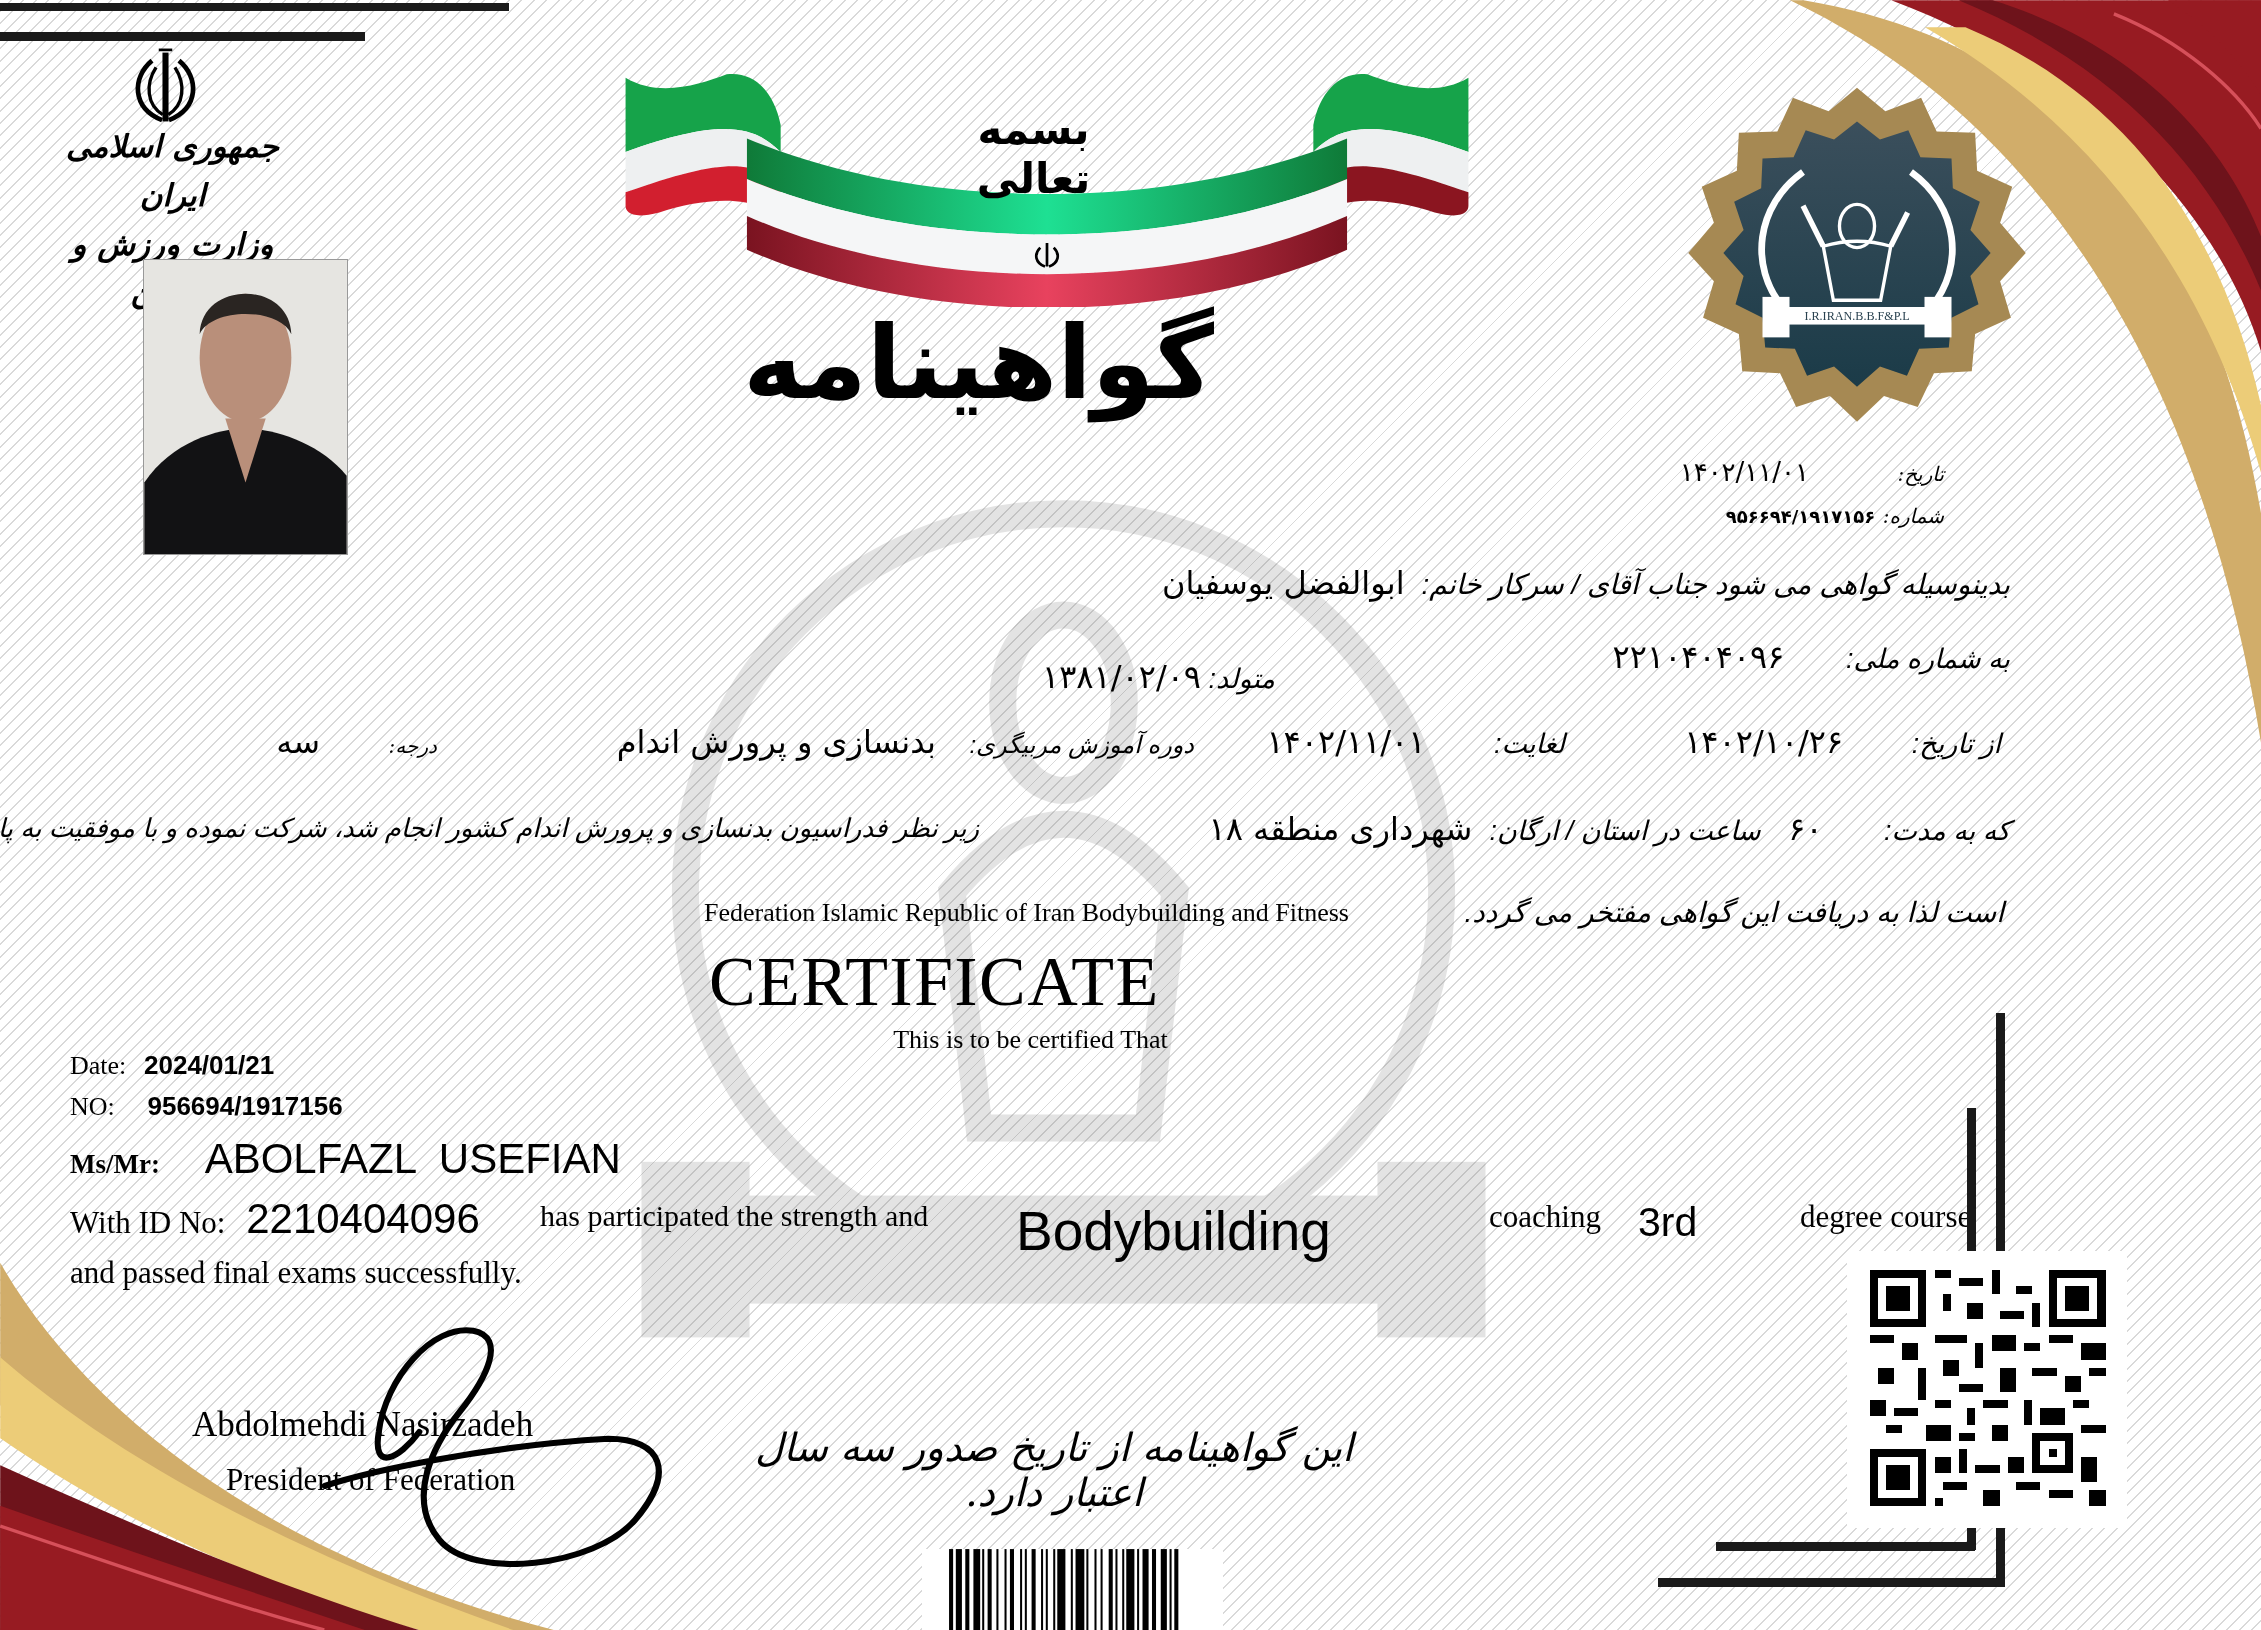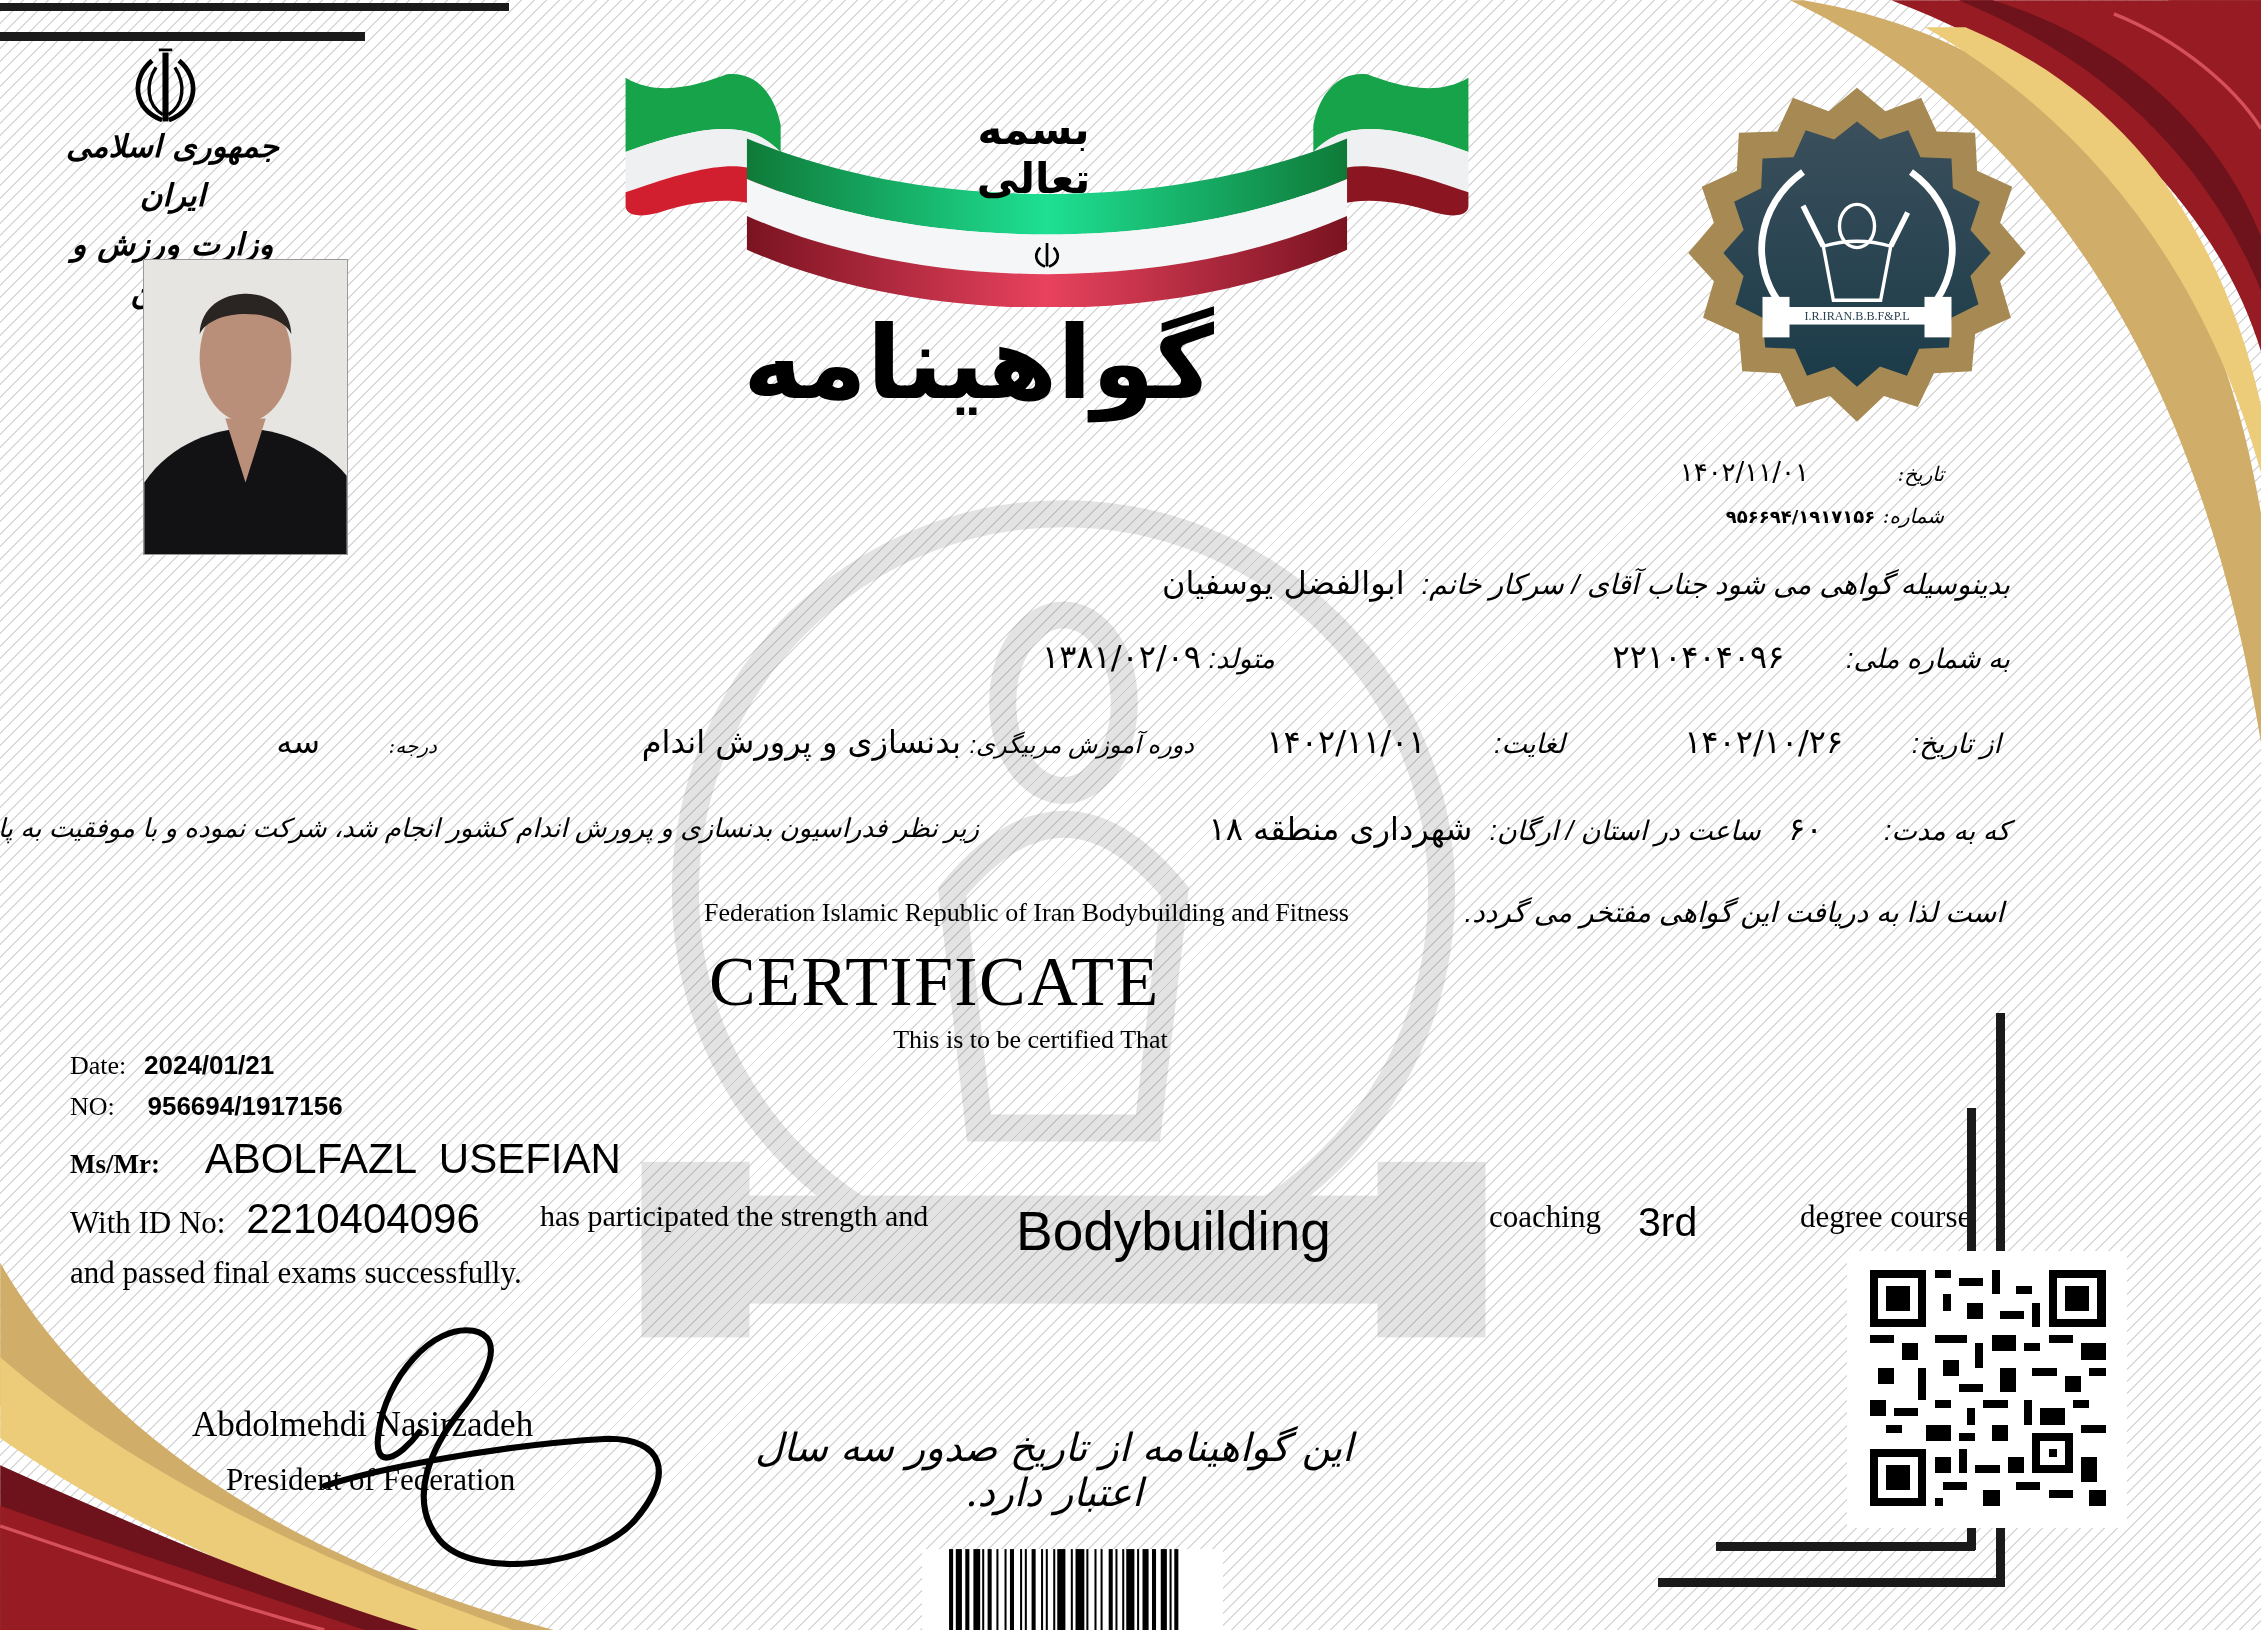--- a/index.html
+++ b/index.html
@@ -178,36 +178,36 @@
 
 <div class="fa-row rtl" style="right:251px;top:564px;">
   <span class="fa-label" style="font-size:28px;">بدینوسیله گواهی می شود جناب آقای / سرکار خانم:</span>
   <span class="fa-val" style="margin-right:9.5px;">ابوالفضل   یوسفیان</span>
 </div>
 
 <div class="fa-row rtl" style="right:251px;top:638px;">
   <span class="fa-label">به شماره ملی:</span>
   <span class="fa-val" style="margin-right:54px;">۲۲۱۰۴۰۴۰۹۶</span>
 </div>
-<div class="fa-row rtl" style="right:986px;top:638px;">
+<div class="fa-row rtl" style="right:986px;top:658px;">
   <span class="fa-label">متولد:</span>
   <span class="fa-val">۱۳۸۱/۰۲/۰۹</span>
 </div>
 
 <div class="fa-row rtl" style="right:260px;top:723px;">
   <span class="fa-label">از تاریخ:</span>
   <span class="fa-val" style="margin-right:61px;">۱۴۰۲/۱۰/۲۶</span>
 </div>
 <div class="fa-row rtl" style="right:696px;top:723px;">
   <span class="fa-label">لغایت:</span>
   <span class="fa-val" style="margin-right:61px;">۱۴۰۲/۱۱/۰۱</span>
 </div>
 <div class="fa-row rtl" style="right:1067px;top:723px;">
   <span class="fa-label" style="font-size:24px;">دوره آموزش مربیگری:</span>
-  <span class="fa-val" style="margin-right:1px;">بدنسازی و پرورش اندام</span>
+  <span class="fa-val" style="margin-right:26px;">بدنسازی و پرورش اندام</span>
 </div>
 <div class="fa-row rtl" style="right:1824px;top:723px;">
   <span class="fa-small-label">درجه:</span>
   <span class="fa-val" style="margin-right:61px;">سه</span>
 </div>
 
 <div class="fa-row rtl" style="right:251px;top:810px;">
   <span class="fa-label">که به مدت:</span>
   <span class="fa-val" style="margin-right:54px;">۶۰</span>
   <span class="fa-label" style="margin-right:20px;">ساعت در استان / ارگان:</span>

